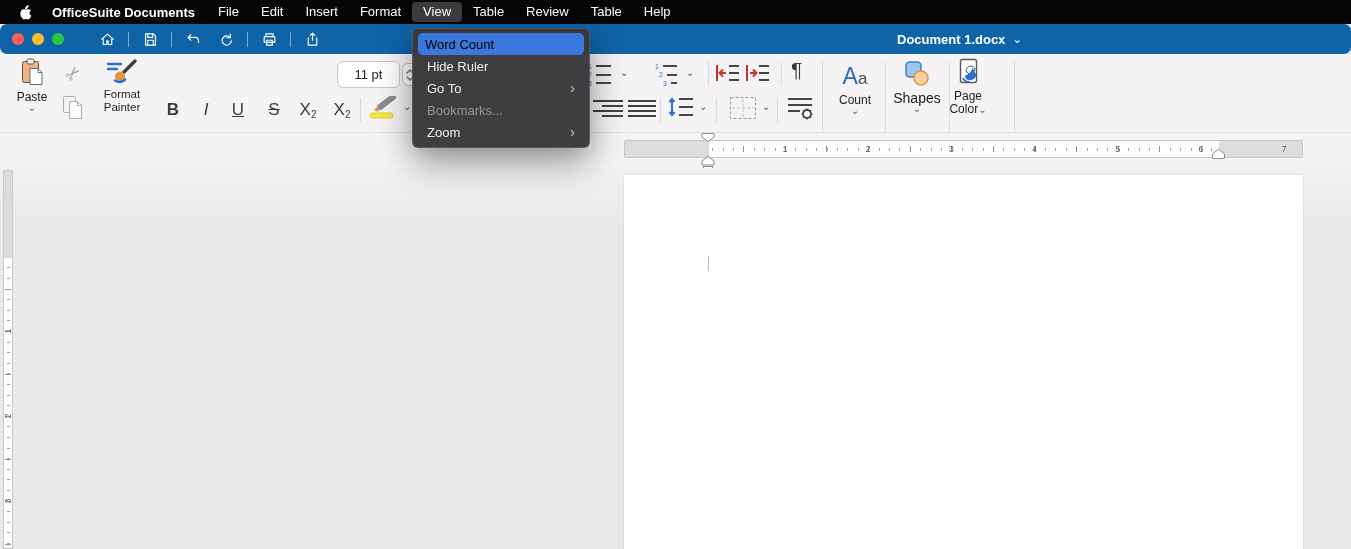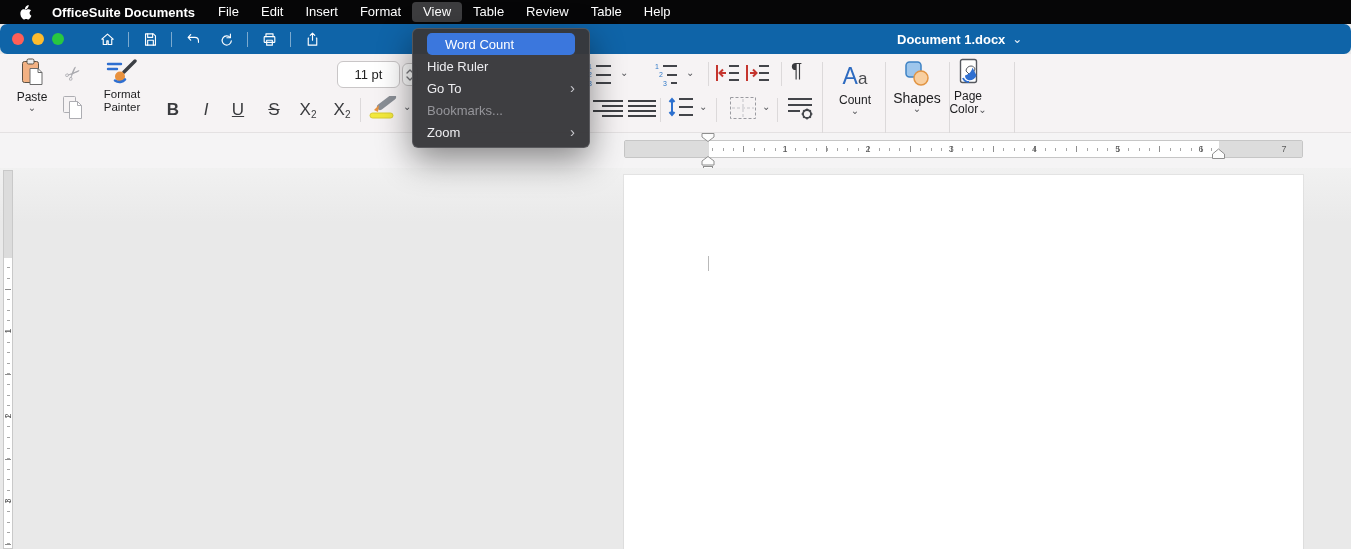--- a/index.html
+++ b/index.html
@@ -78,21 +78,21 @@
   .vnum { position:absolute; left:50%; transform:translate(-50%,-50%) rotate(-90deg); font-size:9px; color:#5c5c5c; }
   .page { position:absolute; left:624px; top:7px; width:679px; height:374px; background:#fff;
           box-shadow:0 0 0 1px rgba(0,0,0,.05); }
   .caret { position:absolute; left:84px; top:81px; width:1px; height:15px; background:#b9b9b9; }
 
   
   .dropdown { position:absolute; left:412px; top:28px; width:178px; padding:4px 0;
               background:rgba(56,56,59,.97); border:1px solid rgba(130,130,135,.4); border-radius:6px;
               box-shadow:0 12px 34px rgba(0,0,0,.45); z-index:60; }
   .d-item { height:22px; display:flex; align-items:center; padding:0 14px; font-size:13px; color:#ededf0; }
-  .d-item.hl { background:#3b77dd; margin:0 14px; padding:0 18px; border-radius:5px; color:#ffffff; }
+  .d-item.hl { background:#3b77dd; margin:0 5px; padding:0 7px; border-radius:5px; color:#000000; }
   .d-item.disabled { color:#95959a; }
   .d-sub { margin-left:auto; color:#c9c9ce; font-size:15px; line-height:14px; }
   .d-short { margin-left:auto; color:#95959a; font-size:12px; }
 
   svg.ticon { display:block; }
 </style>
 </head>
 <body>
 
 <div class="screen">

